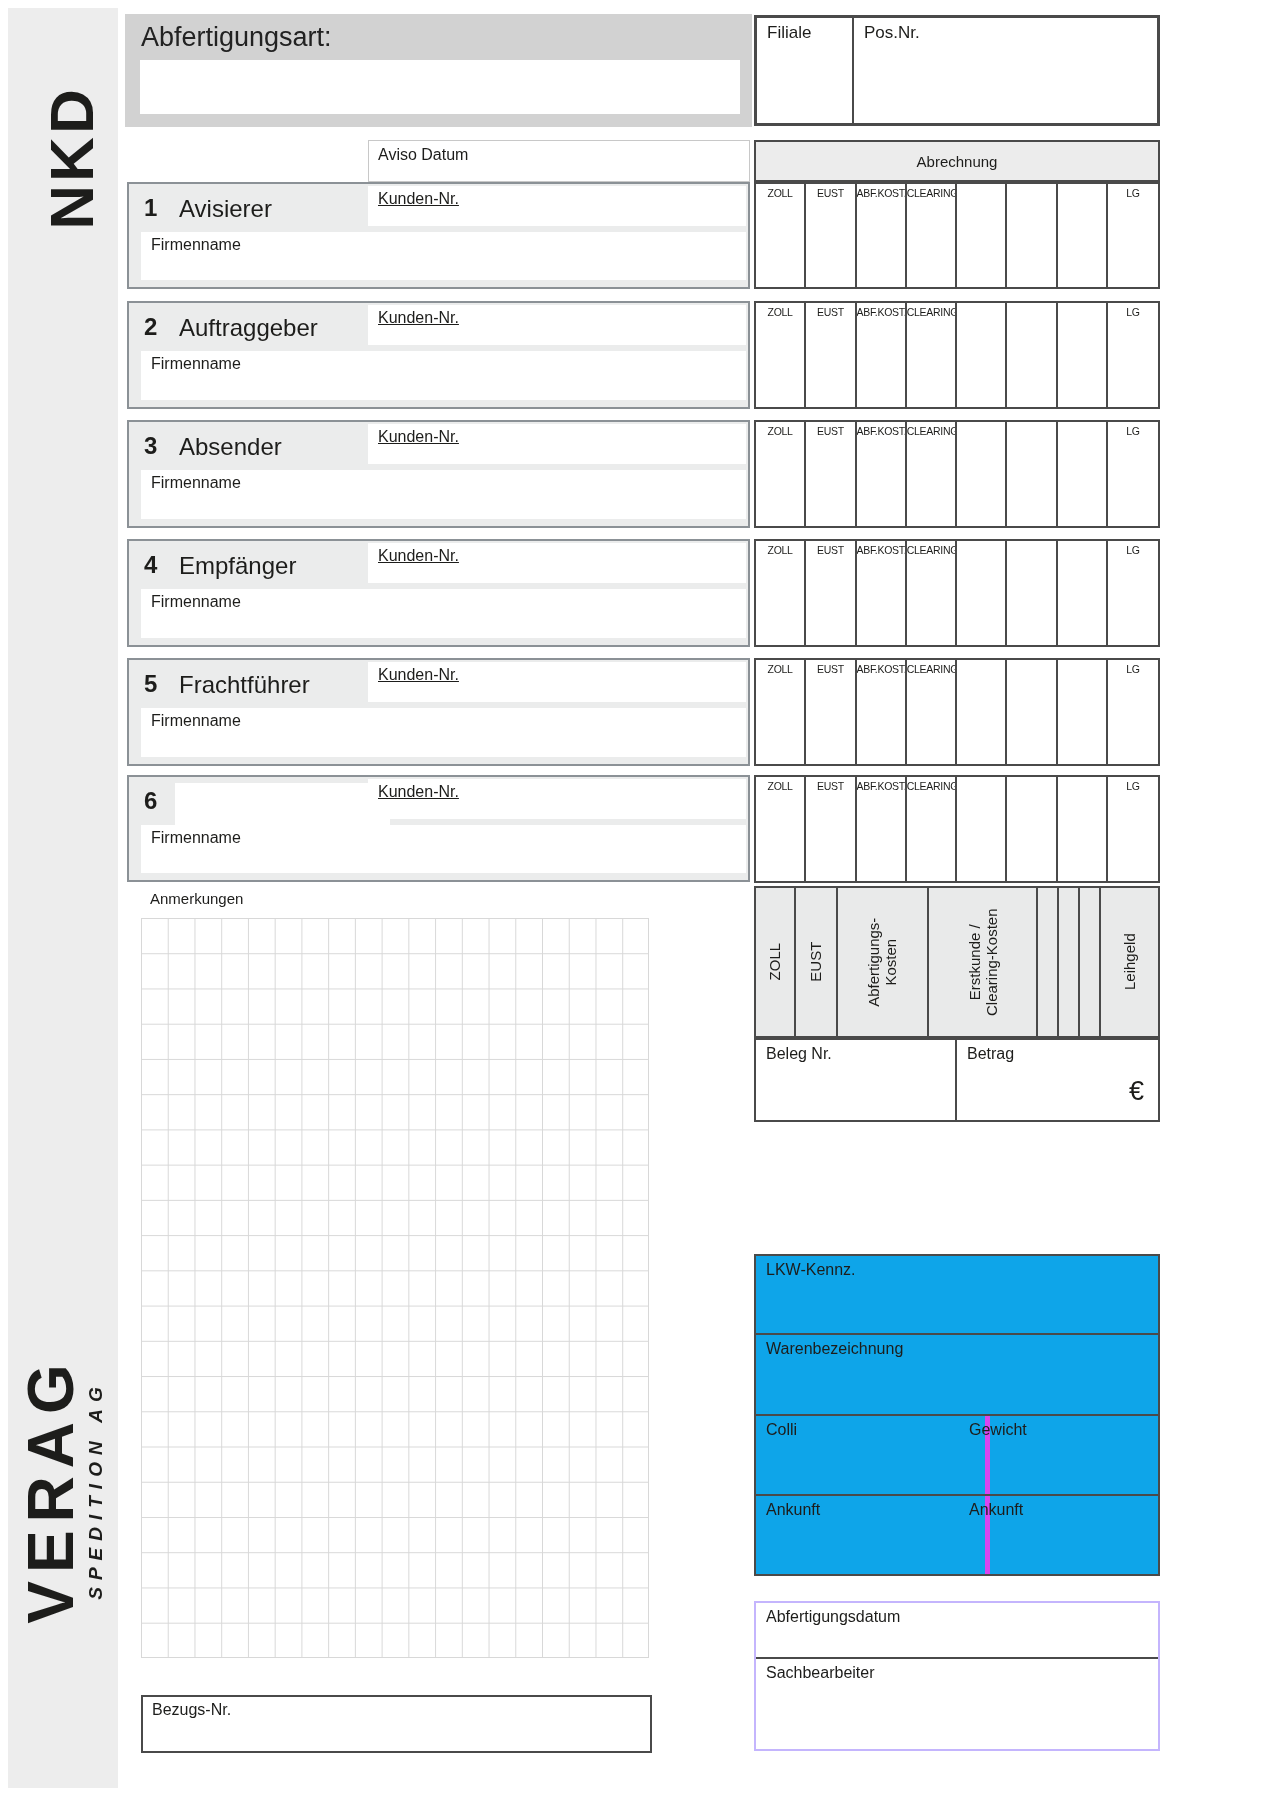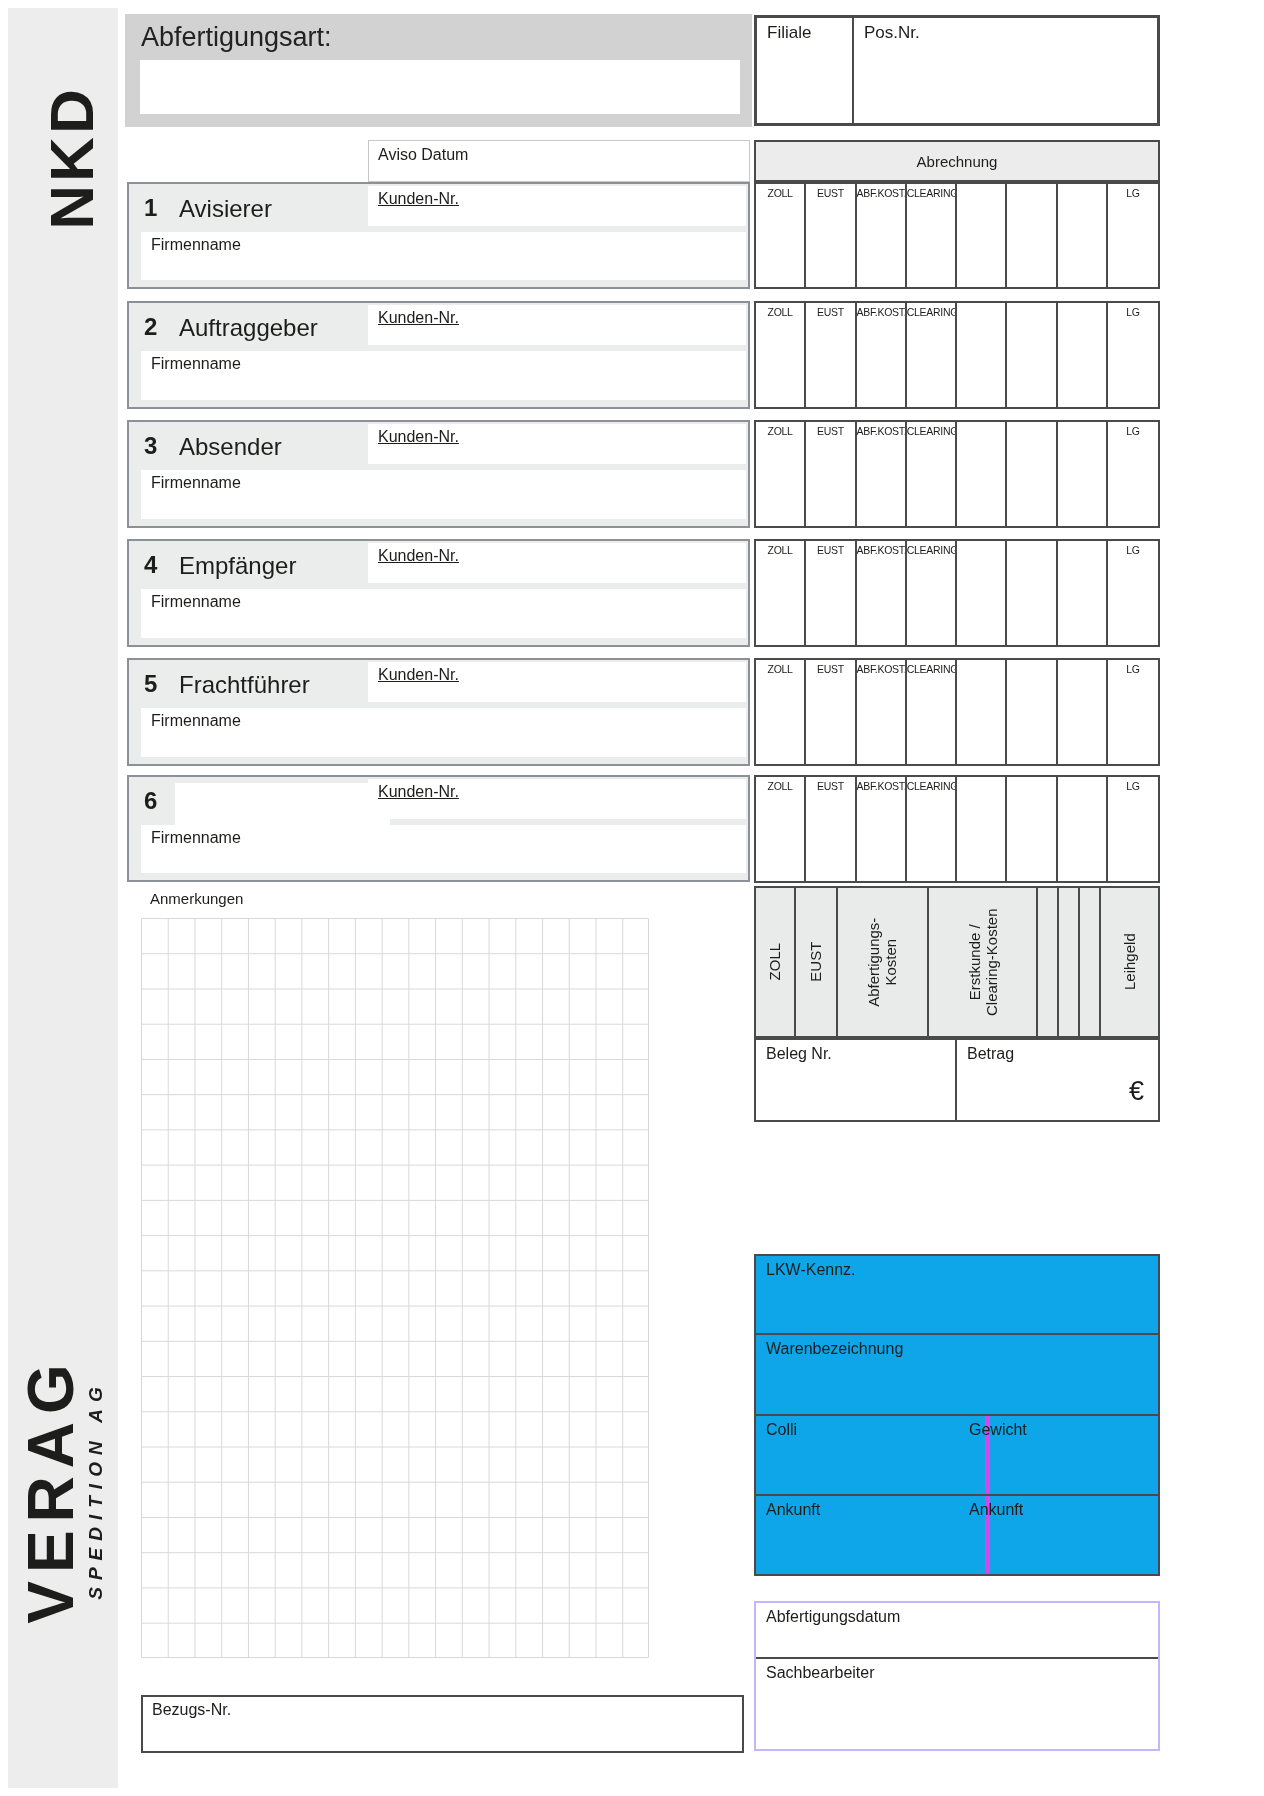--- a/index.html
+++ b/index.html
@@ -85,21 +85,21 @@
   .proc-box .cell-label{font-size:16px;padding:5px 0 0 10px;}
 
   
   .anm-label{position:absolute;left:150px;top:890px;font-size:15px;color:#1d1d1b;}
   .anm-grid{position:absolute;left:141px;top:918px;width:508px;height:740px;
     background-image:linear-gradient(to right,#d8d8d8 1px,transparent 1px),
                      linear-gradient(to bottom,#d8d8d8 1px,transparent 1px);
     background-size:calc(508px/19) calc(740px/21);
     border-right:1px solid #d8d8d8;border-bottom:1px solid #d8d8d8;box-sizing:border-box;}
 
-  .bezugs-box{position:absolute;left:141px;top:1695px;width:603px;height:58px;
+  .bezugs-box{position:absolute;left:141px;top:1695px;width:511px;height:58px;
     border:2px solid #4a4a4a;box-sizing:border-box;background:#fff;}
   .bezugs-box .cell-label{font-size:16px;padding:4px 0 0 9px;}
 </style>
 </head>
 <body>
 
 <div class="canvas">
 
   <div class="sidebar">
     <div class="nkd">

